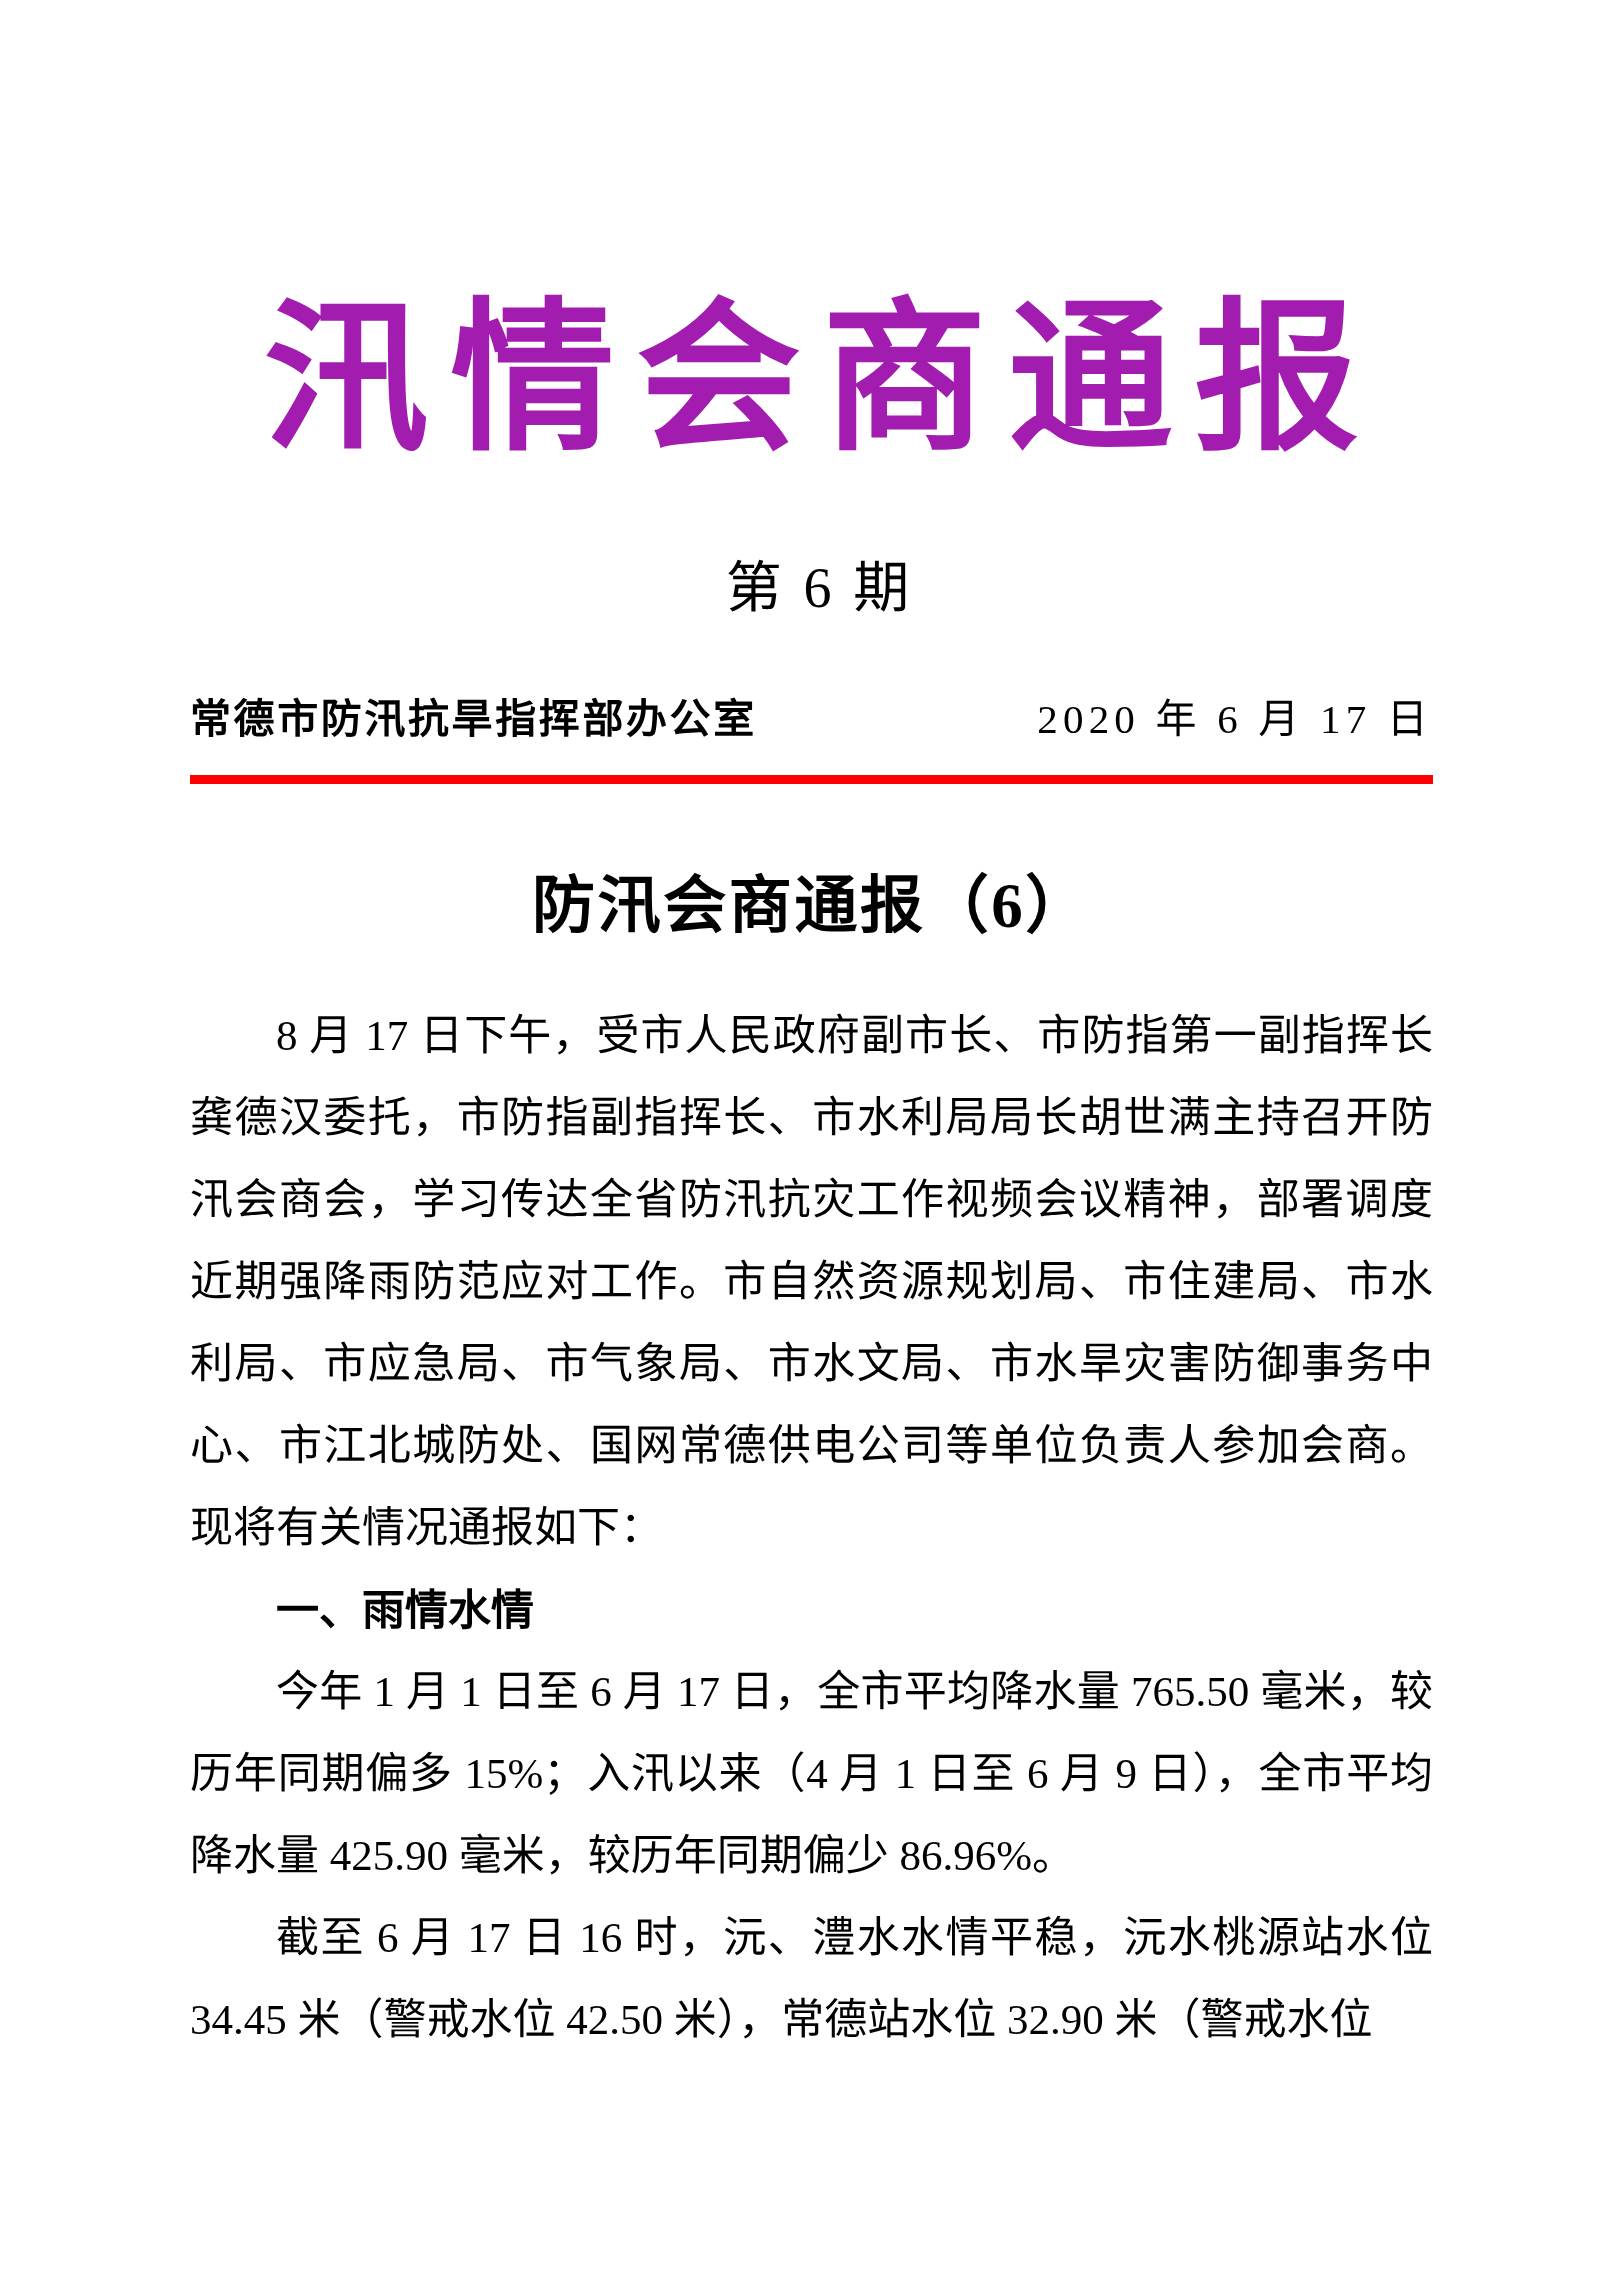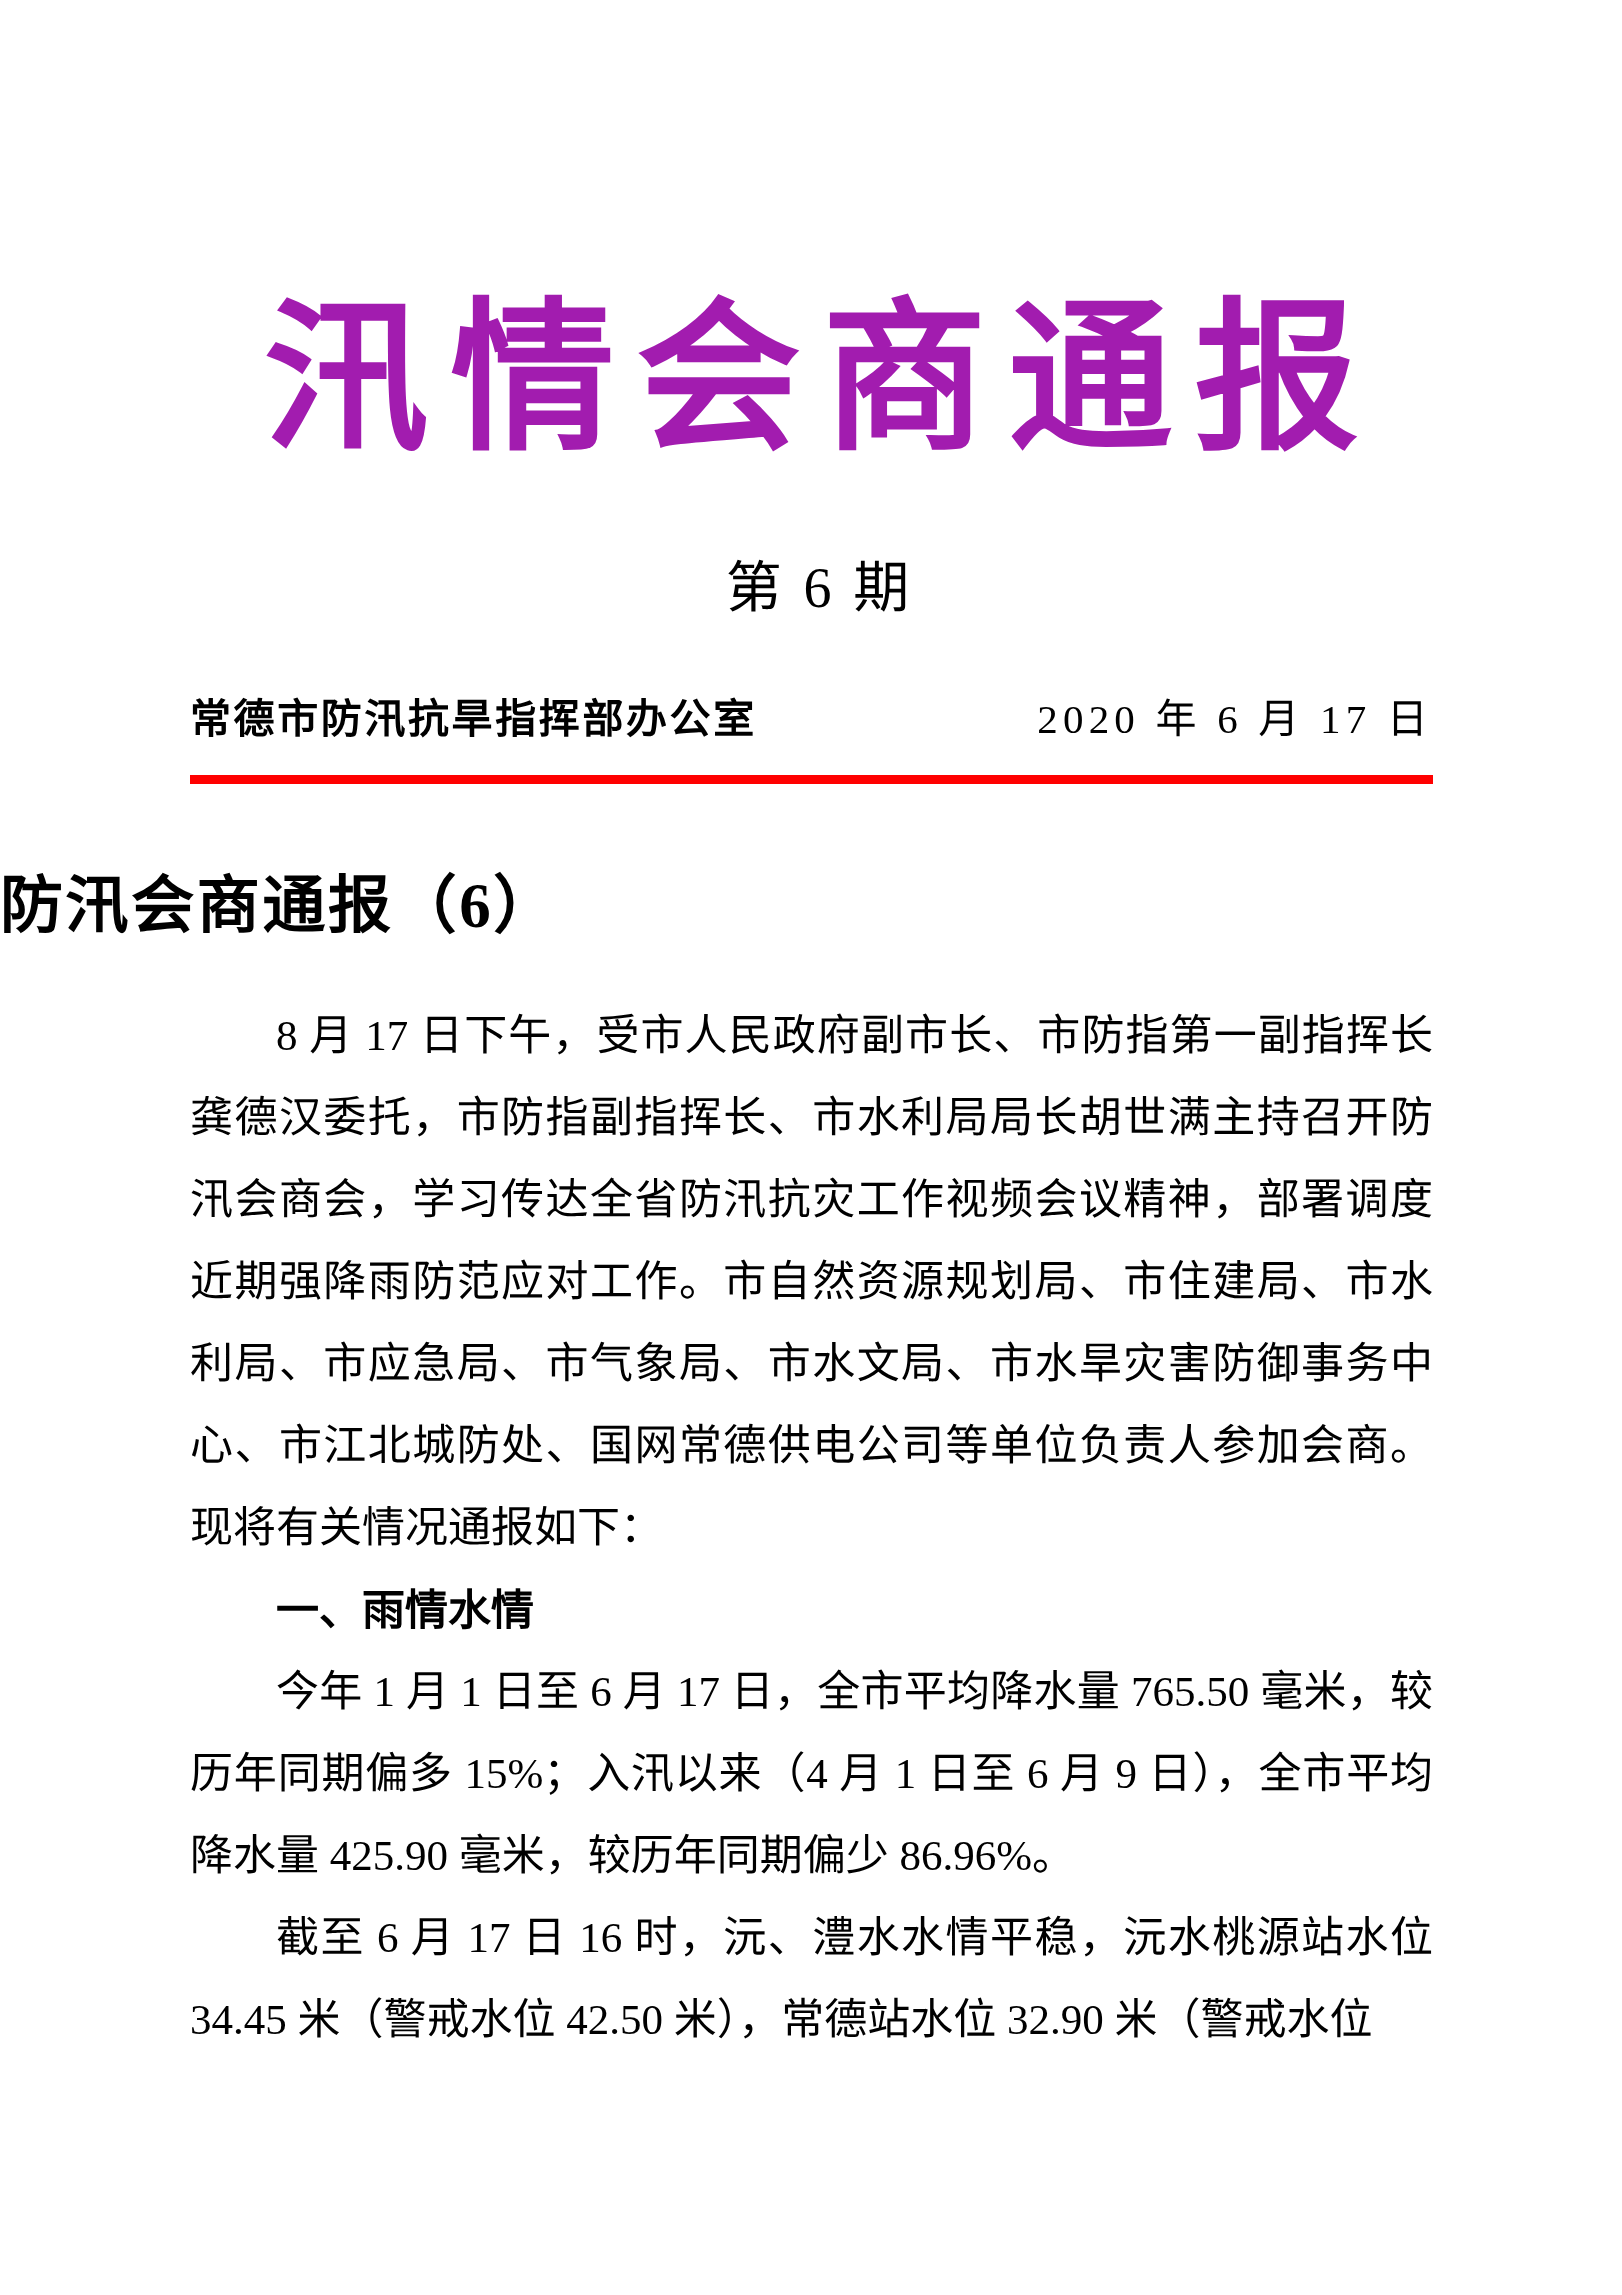--- a/index.html
+++ b/index.html
@@ -76,20 +76,21 @@
     height: 9.2px;
     background: #ff0000;
   }
   
   .doc-title {
     position: absolute;
     top: 870px;
     left: 0;
     width: 100%;
     margin: 0;
+    text-align: center;
     font-size: 63px;
     line-height: 1.15;
     font-weight: bold;
     letter-spacing: 2.6px;
     font-family: "Liberation Serif", "DejaVu Serif", serif;
   }
   
   .body-text {
     position: absolute;
     top: 995px;

